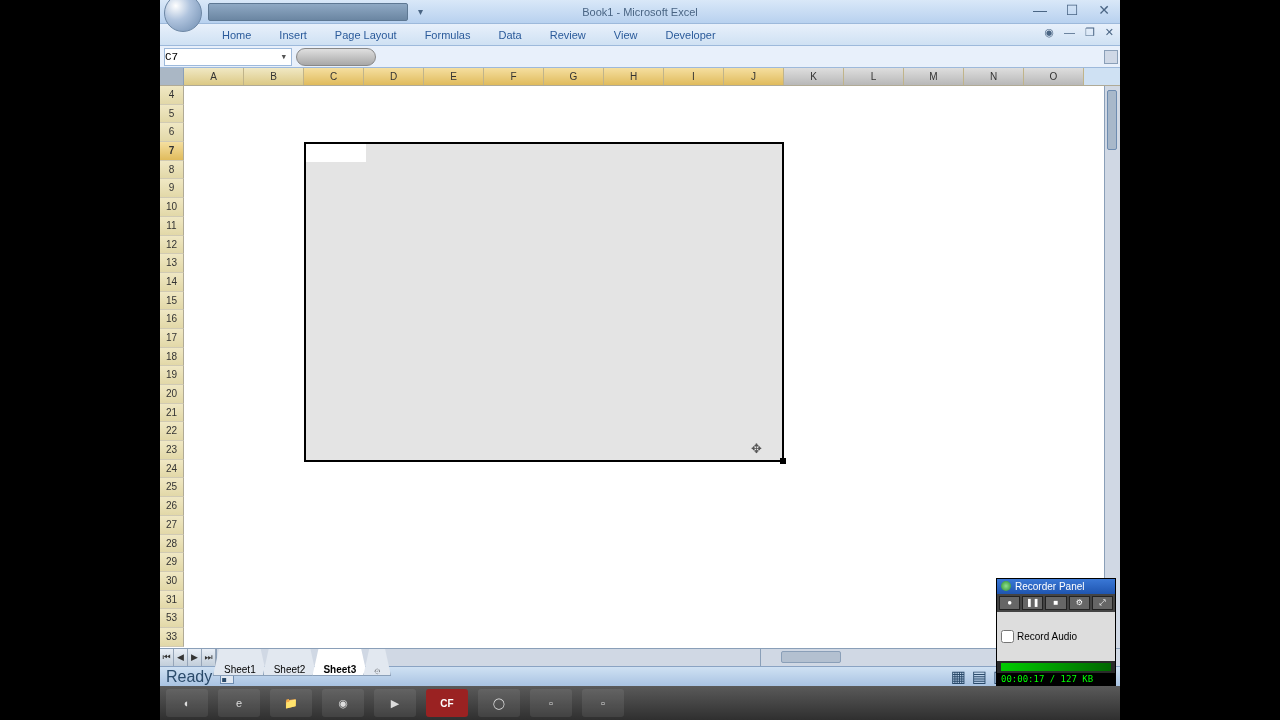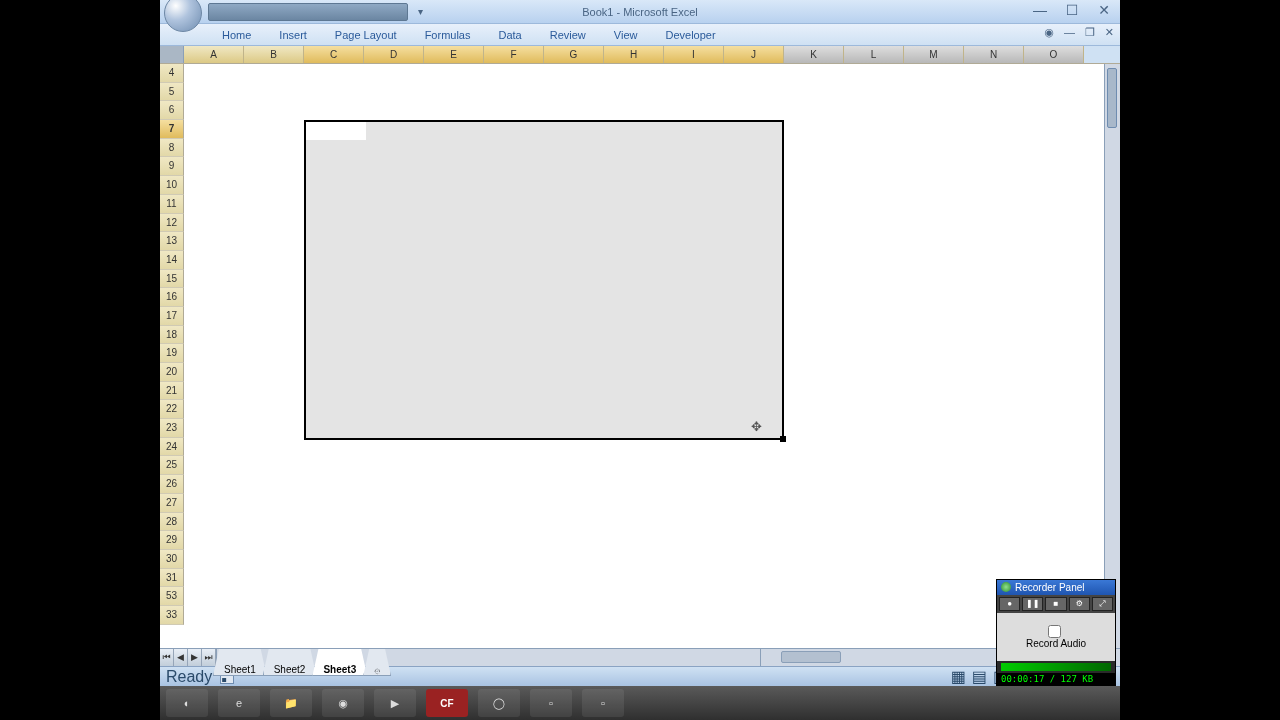--- a/index.html
+++ b/index.html
@@ -306,21 +306,21 @@
   background: radial-gradient(#8fe08f,#2a8a2a);
 }
 .recorder .btns {
   display: flex; background: #444; padding: 2px; gap: 2px;
 }
 .recorder .btns span {
   flex: 1; height: 14px; background: #666; border: 1px solid #222;
   text-align: center; line-height: 12px; font-size: 8px;
 }
 .recorder .audio {
-  display: flex; align-items: center; padding: 12px 4px; background: #ddd; color: #000; flex-direction: column;
+  display: flex; align-items: center; padding: 18px 4px; background: #ddd; color: #000;
 }
 .recorder .audio input { margin-right: 3px; }
 .recorder .meter {
   height: 8px; background: linear-gradient(90deg,#0c0,#0a0,#080,#060);
   margin: 2px 4px;
 }
 .recorder .timer {
   background: #000; color: #0f0; font-family: monospace;
   padding: 1px 4px; font-size: 9px;
 }
@@ -363,20 +363,30 @@
     <div class="tab">View</div>
     <div class="tab">Developer</div>
     <div class="doc-controls">
       <span>◉</span>
       <span>—</span>
       <span>❐</span>
       <span>✕</span>
     </div>
   </div>
 
+  <div class="formula-row">
+    <div class="name-box">
+      <span>C7</span>
+      <span class="dd">▾</span>
+    </div>
+    <div class="fx-area">
+      <div class="fx-btn"></div>
+    </div>
+    <div class="expand-fb"></div>
+  </div>
 
   <div class="col-headers">
     <div class="corner"></div>
     <div id="colhdrs" style="display:flex;flex:1">
         <div class="col-h">A</div>
         <div class="col-h">B</div>
         <div class="col-h sel">C</div>
         <div class="col-h sel">D</div>
         <div class="col-h sel">E</div>
         <div class="col-h sel">F</div>

